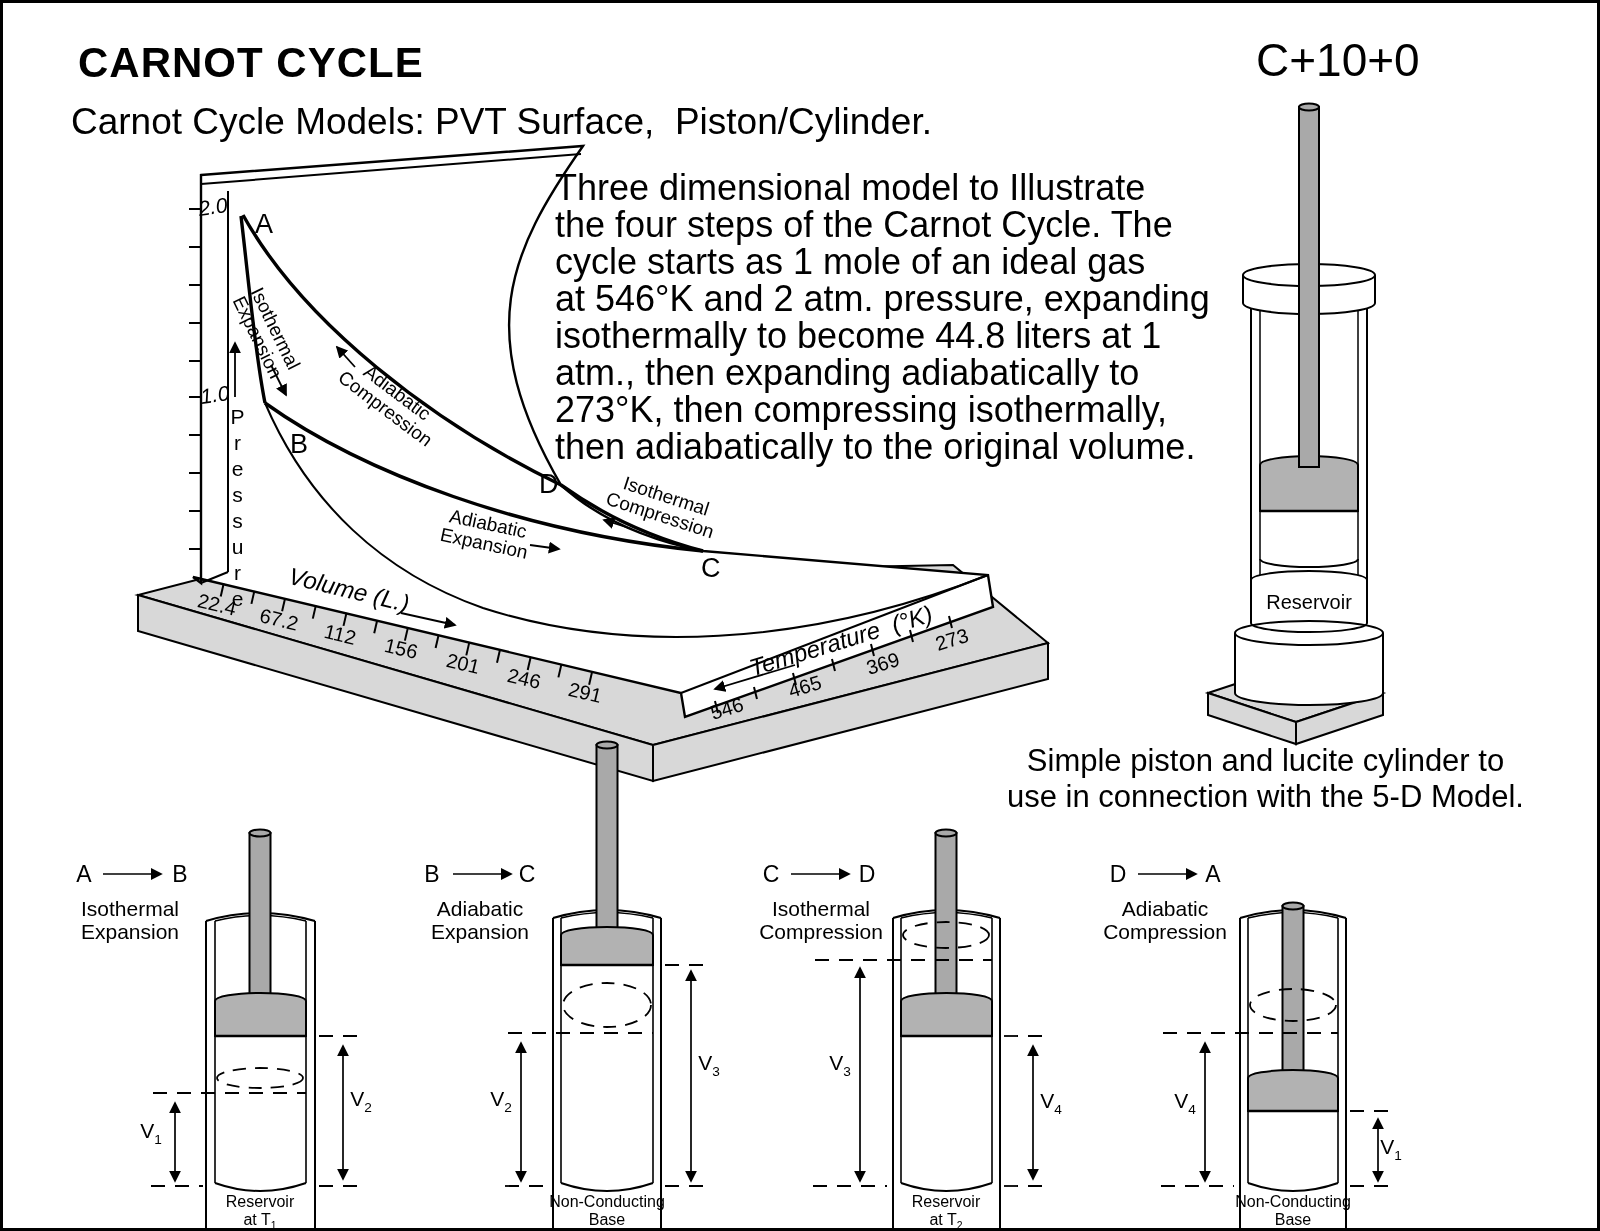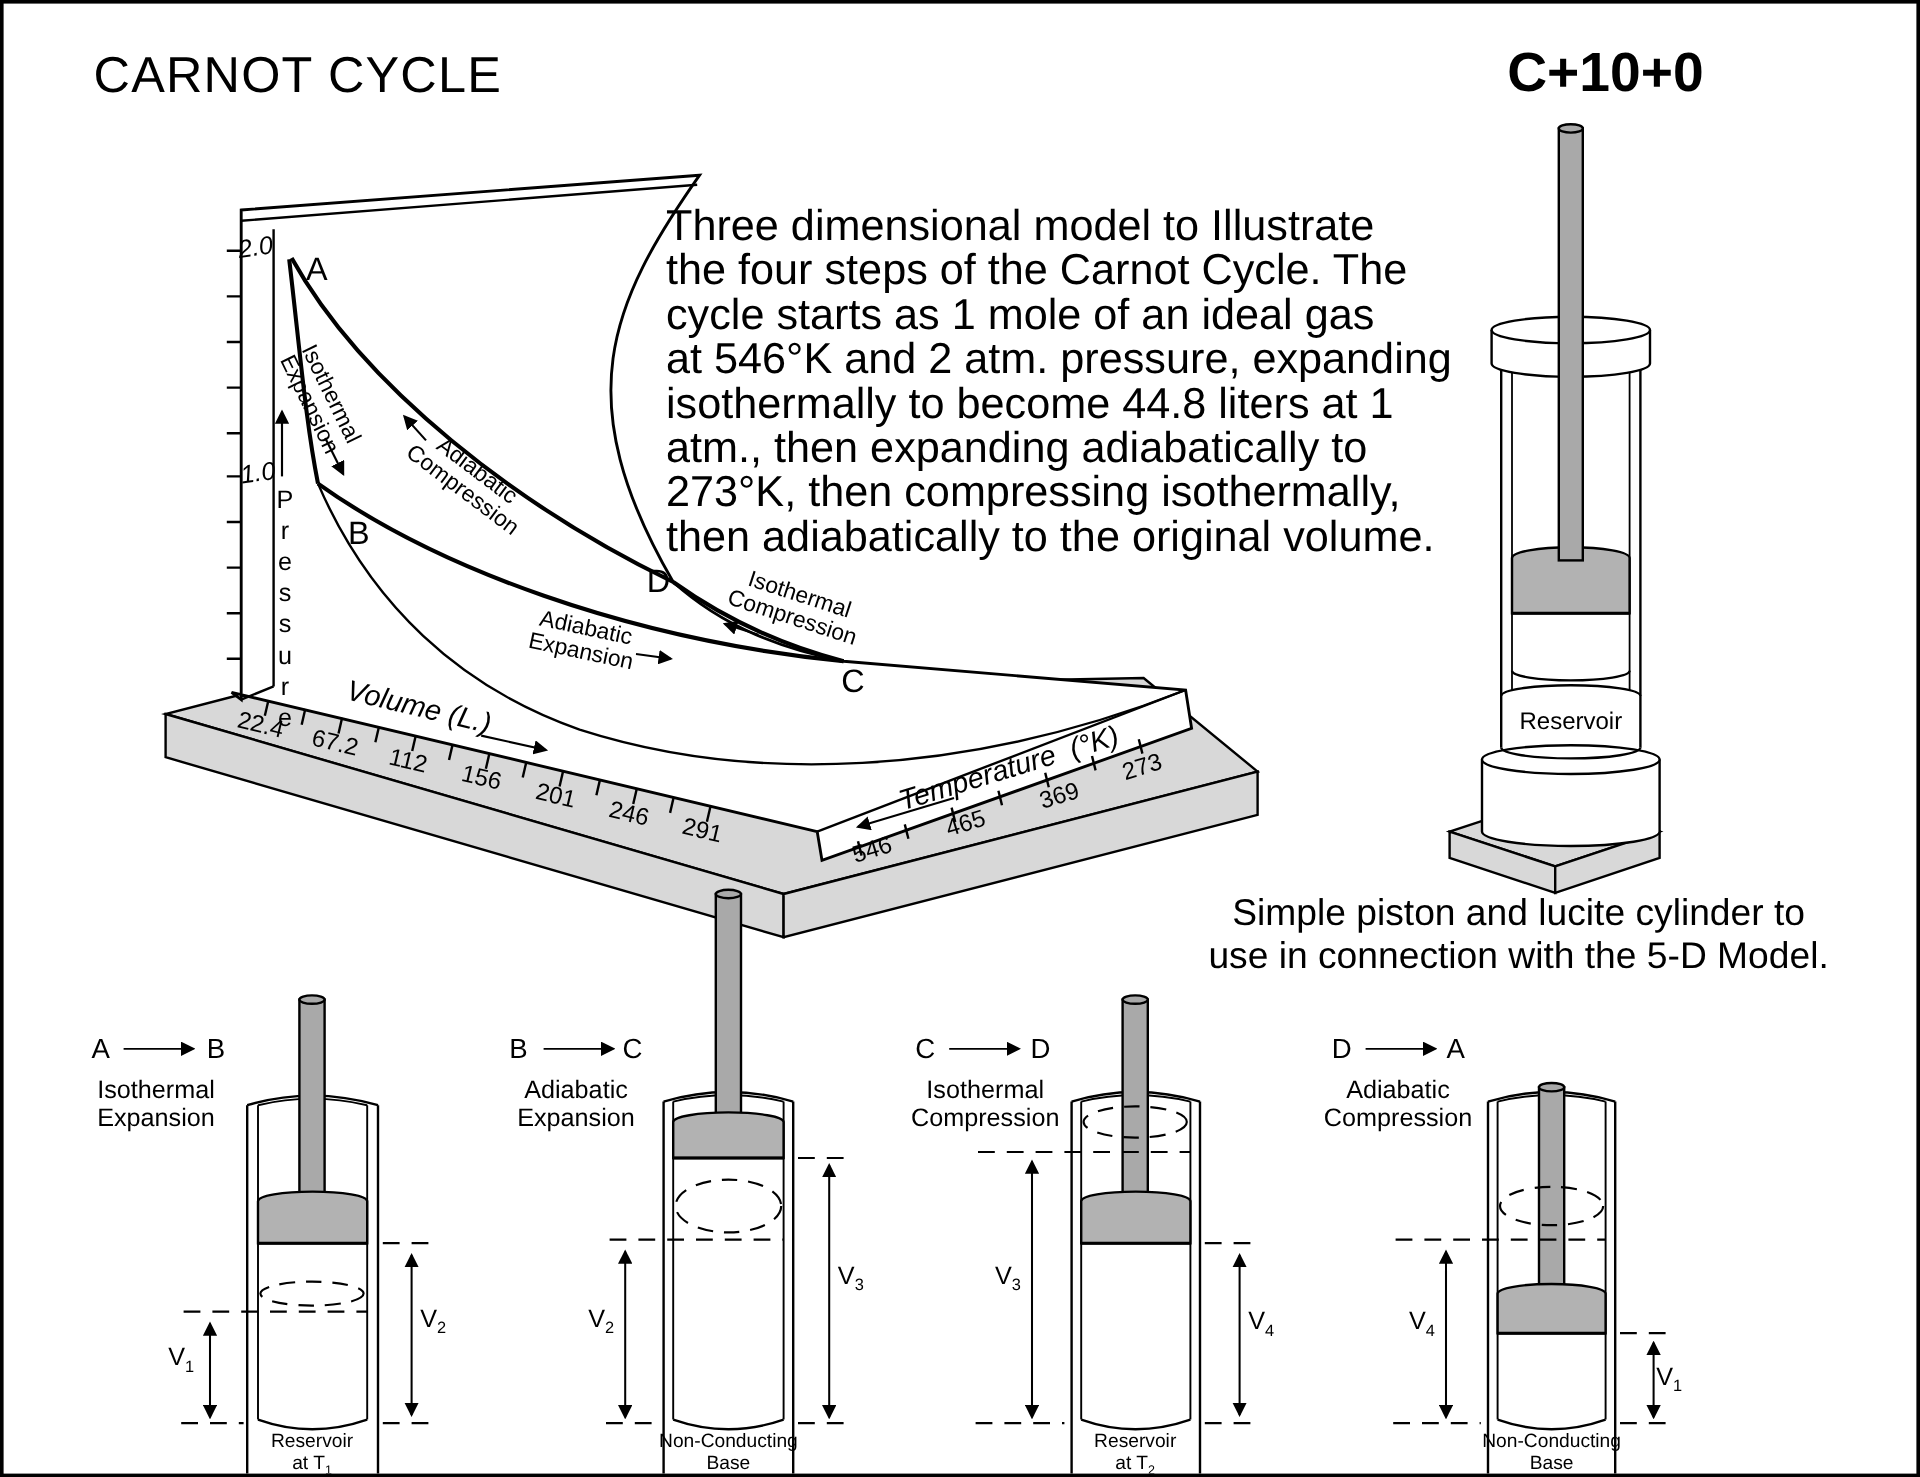--- a/index.html
+++ b/index.html
@@ -6,22 +6,22 @@
   .page{
     position:relative; width:1600px; height:1231px; margin:0 auto;
     background:#fff; border:3px solid #000; box-sizing:border-box;
     font-family:"Liberation Sans","DejaVu Sans",sans-serif; color:#000;
     overflow:hidden;
   }
   .abs{position:absolute;}
   .ctr{transform:translate(-50%,-50%);}
   .pre{white-space:pre-line;}
   .prespace{white-space:pre;}
-  .title{font-size:42px;font-weight:normal;letter-spacing:1px;}
-  .code{font-size:46px;font-weight:bold;}
+  .title{font-size:42px;font-weight:bold;letter-spacing:1px;}
+  .code{font-size:46px;font-weight:normal;}
   .subtitle{font-size:37px;}
   .desc{font-size:36px;line-height:37px;}
   .caption{font-size:31px;line-height:36px;text-align:center;}
   .point-label{font-size:27px;}
   .curve-label{font-size:19px;line-height:20px;text-align:center;}
   .axis-label{font-size:24px;font-style:italic;}
   .tick-label{font-size:20px;}
   .ptick{font-size:21px;font-style:italic;}
   .pressure-vert{
     font-size:21px; letter-spacing:3px;
@@ -237,20 +237,21 @@
       <path d="M1347,1108 L1392,1108" stroke-dasharray="14 10" stroke-width="1.8"></path>
       <path d="M1158,1183 L1231,1183" stroke-dasharray="14 10" stroke-width="1.8"></path>
       <path d="M1347,1183 L1392,1183" stroke-dasharray="14 10" stroke-width="1.8"></path>
       <path d="M1202,1040 L1202,1178" stroke-width="1.7" marker-start="url(#ah)" marker-end="url(#ah)"></path>
       <path d="M1375,1116 L1375,1178" stroke-width="1.7" marker-start="url(#ah)" marker-end="url(#ah)"></path>
     </g>
   </svg>
 
   <div class="abs title" style="left:75px;top:36px;">CARNOT CYCLE</div>
   <div class="abs code" style="left:1253px;top:30px;">C+10+0</div>
+  <div class="abs subtitle prespace" style="left:68px;top:98px;">Carnot Cycle Models: PVT Surface,  Piston/Cylinder.</div>
   <div class="abs desc pre" style="left:552px;top:166px;width:680px;">Three dimensional model to Illustrate
 the four steps of the Carnot Cycle.  The
 cycle starts as 1 mole of an ideal gas
 at 546°K and 2 atm. pressure, expanding
 isothermally to become 44.8 liters at 1
 atm., then expanding adiabatically to
 273°K, then compressing isothermally,
 then adiabatically to the original volume.</div>
 
   <div class="abs ptick" style="left:210px;top:204px;transform:translate(-50%,-50%) rotate(-8deg);">2.0</div>

